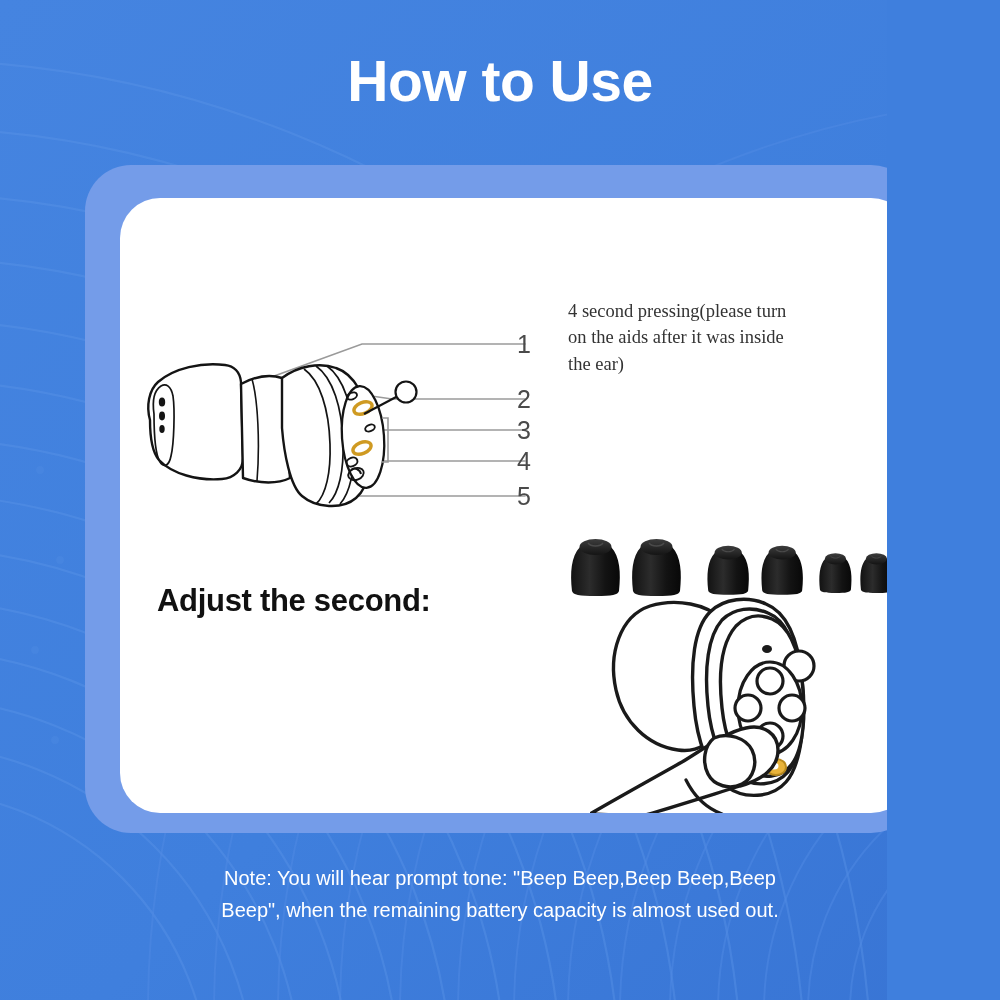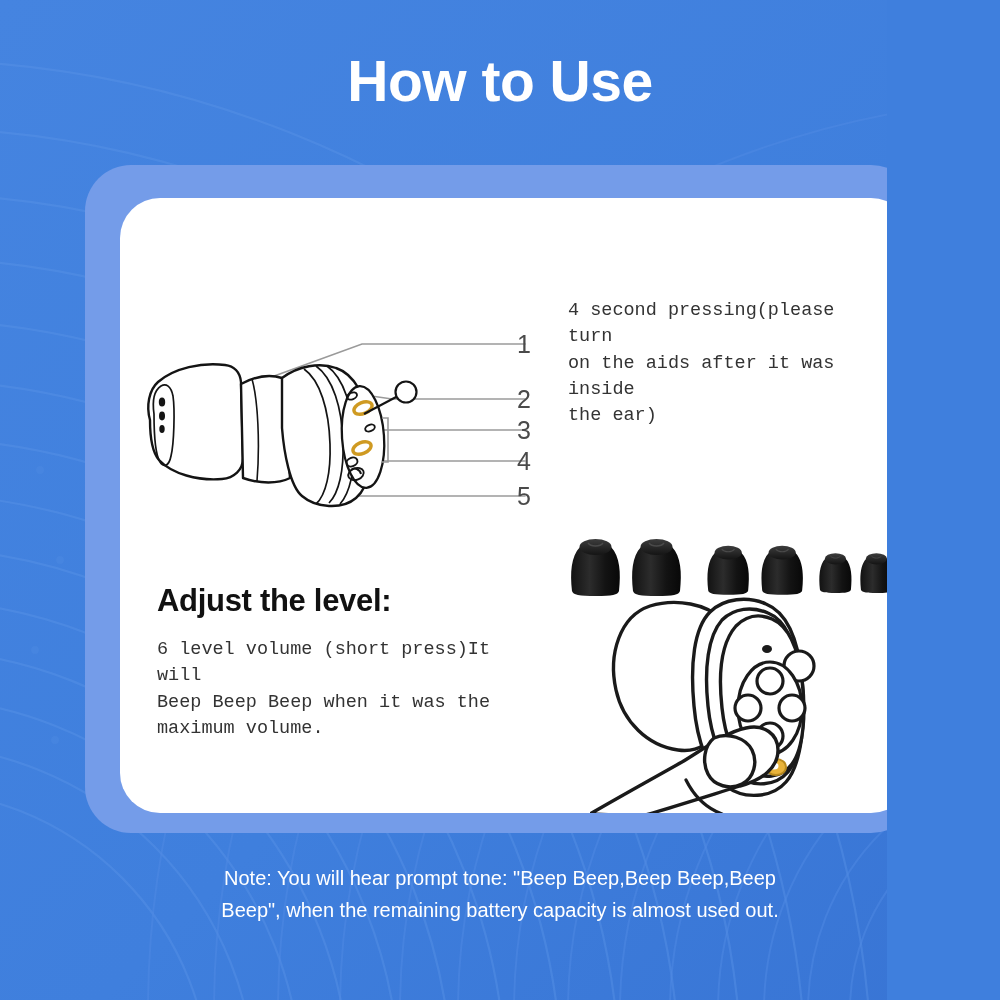--- a/index.html
+++ b/index.html
@@ -116,21 +116,21 @@
     font-family: "Liberation Sans", sans-serif;
   }
   .sec-heading.big {
     font-size: 31px;
   }
   .sec-body {
     font-size: 18.5px;
     color: #333333;
     line-height: 1.42;
     margin: 0;
-    font-family: Liberation Mono, monospace;
+    font-family: Liberation Serif, serif;
     white-space: pre-line;
   }
 
   
   .eartips {
     position: absolute;
     left: 440px;
     top: 325px;
     width: 340px;
     height: 75px;
@@ -312,24 +312,21 @@
       </div>
     </div>
 
     <div class="sec-turn">
       <p class="sec-body">4 second pressing(please turn
 on the aids after it was inside
 the ear)</p>
     </div>
 
     <div class="sec-volume">
-      <h2 class="sec-heading big">Adjust the level:</h2>
-      <p class="sec-body">6 level volume (short press)It will
-Beep Beep Beep when it was the
-maximum volume.</p>
+      <h2 class="sec-heading big">Adjust the second:</h2>
     </div>
 
     <div class="eartips">
       <svg width="340" height="75" viewBox="0 0 340 75" aria-hidden="true">
         <defs>
           <linearGradient id="tipG" x1="0" y1="0" x2="1" y2="0">
             <stop offset="0%" stop-color="#121212"></stop>
             <stop offset="38%" stop-color="#2c2c2c"></stop>
             <stop offset="70%" stop-color="#131313"></stop>
             <stop offset="100%" stop-color="#080808"></stop>

